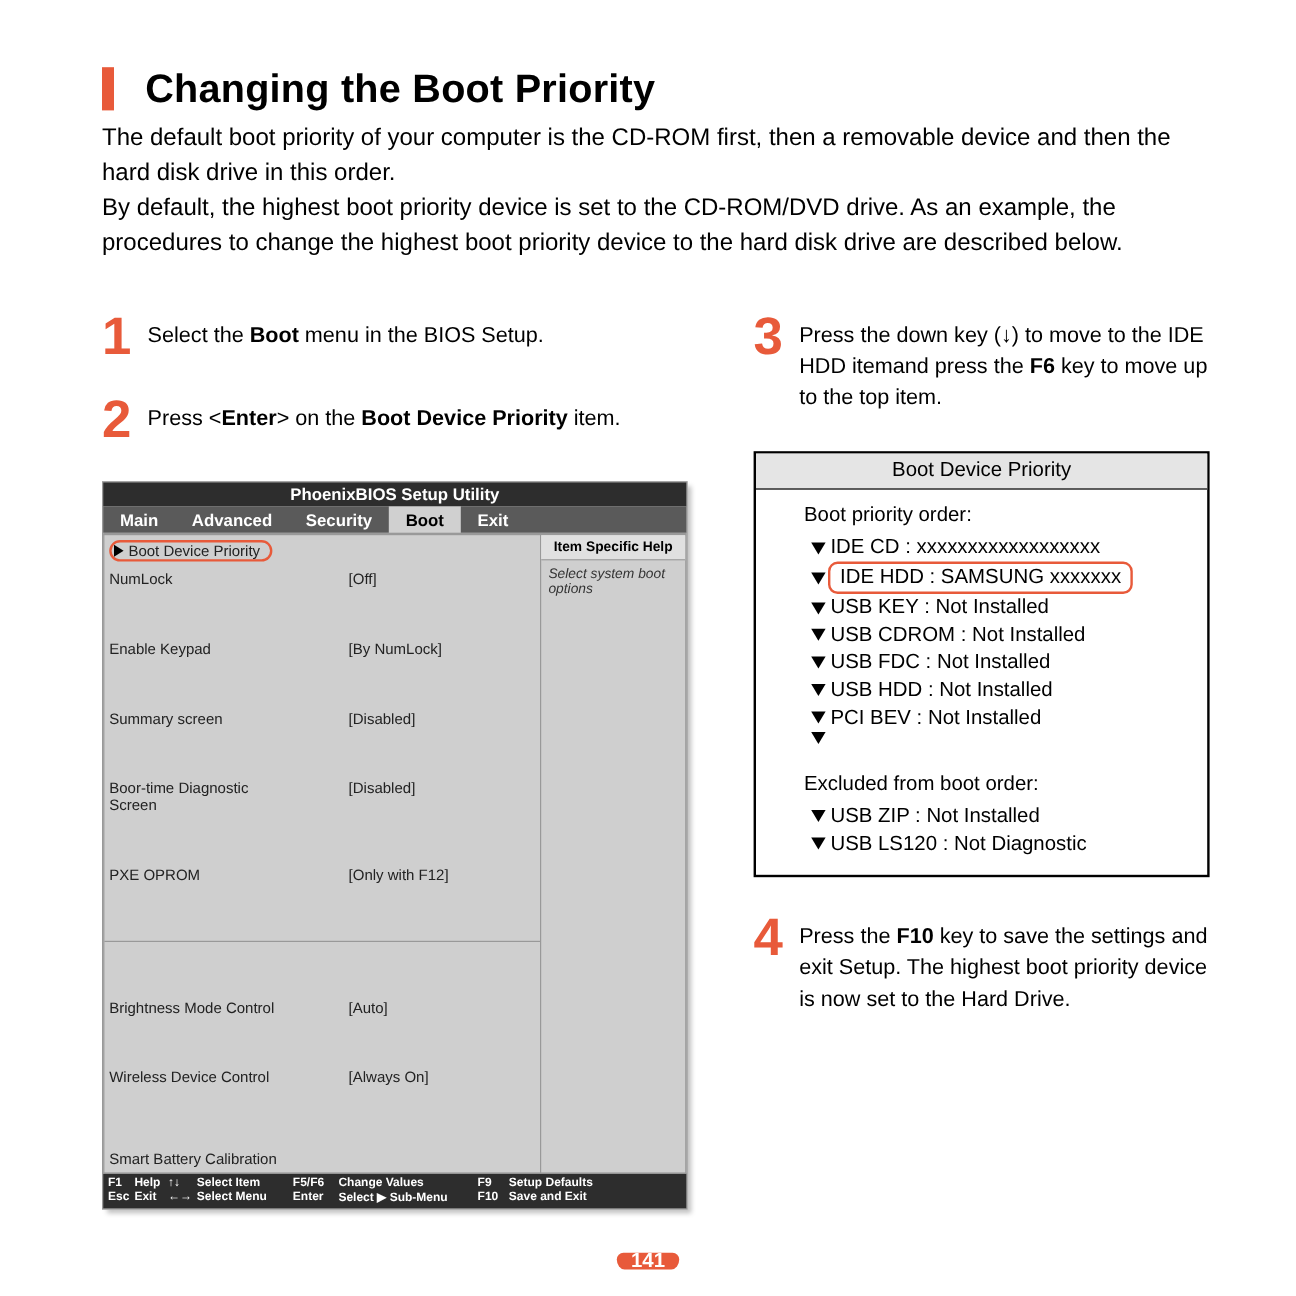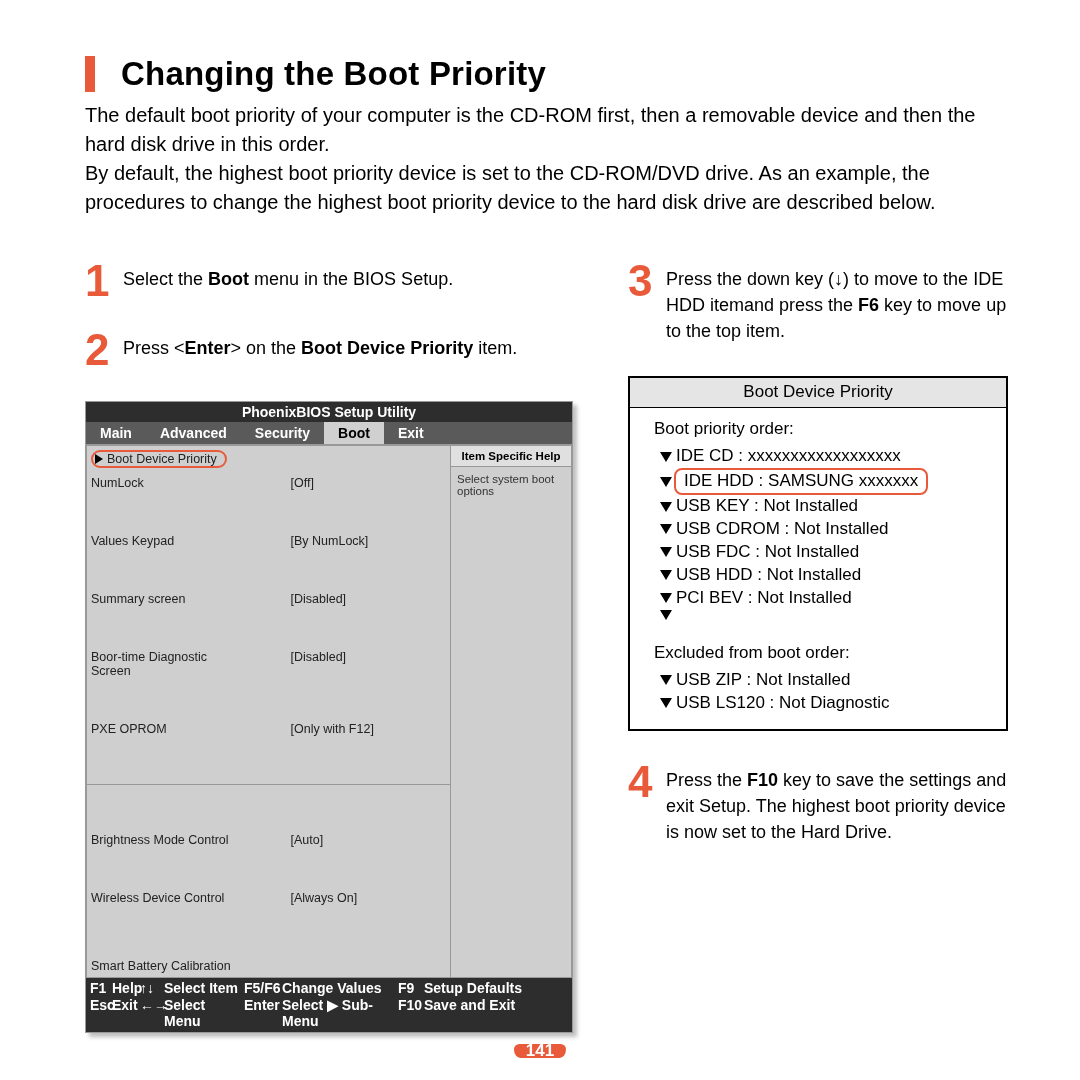--- a/index.html
+++ b/index.html
@@ -62,52 +62,52 @@
     padding: 2px 4px 4px 4px; min-height: 260px;
   }
   .bios-right {
     width: 122px; border: 1px solid #999;
     font-size: 11.5px;
   }
   .bios-right-head {
     background: #e0e0e0; font-weight: bold; text-align: center;
     padding: 4px 2px; border-bottom: 1px solid #999;
   }
-  .bios-right-body { padding: 6px 6px; color: #333; }
+  .bios-right-body { padding: 6px 6px; color: #333; font-style: italic; }
 
   .bios-row-sel {
     display: inline-flex; align-items: center; gap: 4px;
     border: 2px solid #e85a3a; border-radius: 10px;
     padding: 0 8px 0 2px; margin: 2px 0;
   }
   .tri-right {
     width: 0; height: 0; border-top: 5px solid transparent;
     border-bottom: 5px solid transparent; border-left: 8px solid #000;
   }
   .bios-grid { display: grid; grid-template-columns: 1fr 1fr; column-gap: 4px; row-gap: 3px; margin-top: 6px; gap: 44px; }
   .bios-span { grid-column: 1 / span 2; margin-top: 10px; }
   .bios-divider { grid-column: 1 / span 2; height: 0; border-top: 1px solid #999; margin: 4px -4px; }
 
   .bios-footer {
-    background: #2d2d2d; color: #fff; font-size: 14px; font-weight: bold;
+    background: #2d2d2d; color: #fff; font-size: 10px; font-weight: bold;
     padding: 2px 4px 3px 4px;
     display: grid; grid-template-columns: 22px 28px 24px 80px 38px 116px 26px 1fr;
     row-gap: 1px;
   }
 
   
   .bdp {
     border: 2px solid #000; width: 380px; font-size: 17px;
     line-height: 1.35; margin-top: 16px;
   }
   .bdp-head {
     background: #e5e5e5; border-bottom: 1.5px solid #000;
     text-align: center; padding: 3px 0;
   }
-  .bdp-body { padding: 10px 24px 14px 24px; border-radius: 32px; }
+  .bdp-body { padding: 10px 24px 14px 40px; border-radius: 32px; }
   .bdp-list { margin: 4px 0 0 6px; }
   .bdp-item { display: flex; align-items: center; gap: 4px; }
   .tri-down {
     width: 0; height: 0; border-left: 6px solid transparent;
     border-right: 6px solid transparent; border-top: 10px solid #000;
     flex-shrink: 0;
   }
   .bdp-item.hl { }
   .bdp-item.hl .hl-text {
     border: 2px solid #e85a3a; border-radius: 8px;
@@ -168,21 +168,21 @@
         </div>
         <div class="bios-body">
           <div class="bios-left">
             <div class="bios-row-sel">
               <span class="tri-right"></span>
               <span>Boot Device Priority</span>
             </div>
             <div class="bios-grid">
               <div>NumLock</div>
                 <div>[Off]</div>
-              <div>Values Keypad</div>
+              <div>Enable Keypad</div>
                 <div>[By NumLock]</div>
               <div>Summary screen</div>
                 <div>[Disabled]</div>
               <div>Boor-time Diagnostic Screen</div>
                 <div>[Disabled]</div>
               <div>PXE OPROM</div>
                 <div>[Only with F12]</div>
               <div class="bios-divider"></div>
               <div>Brightness Mode Control</div>
                 <div>[Auto]</div>

